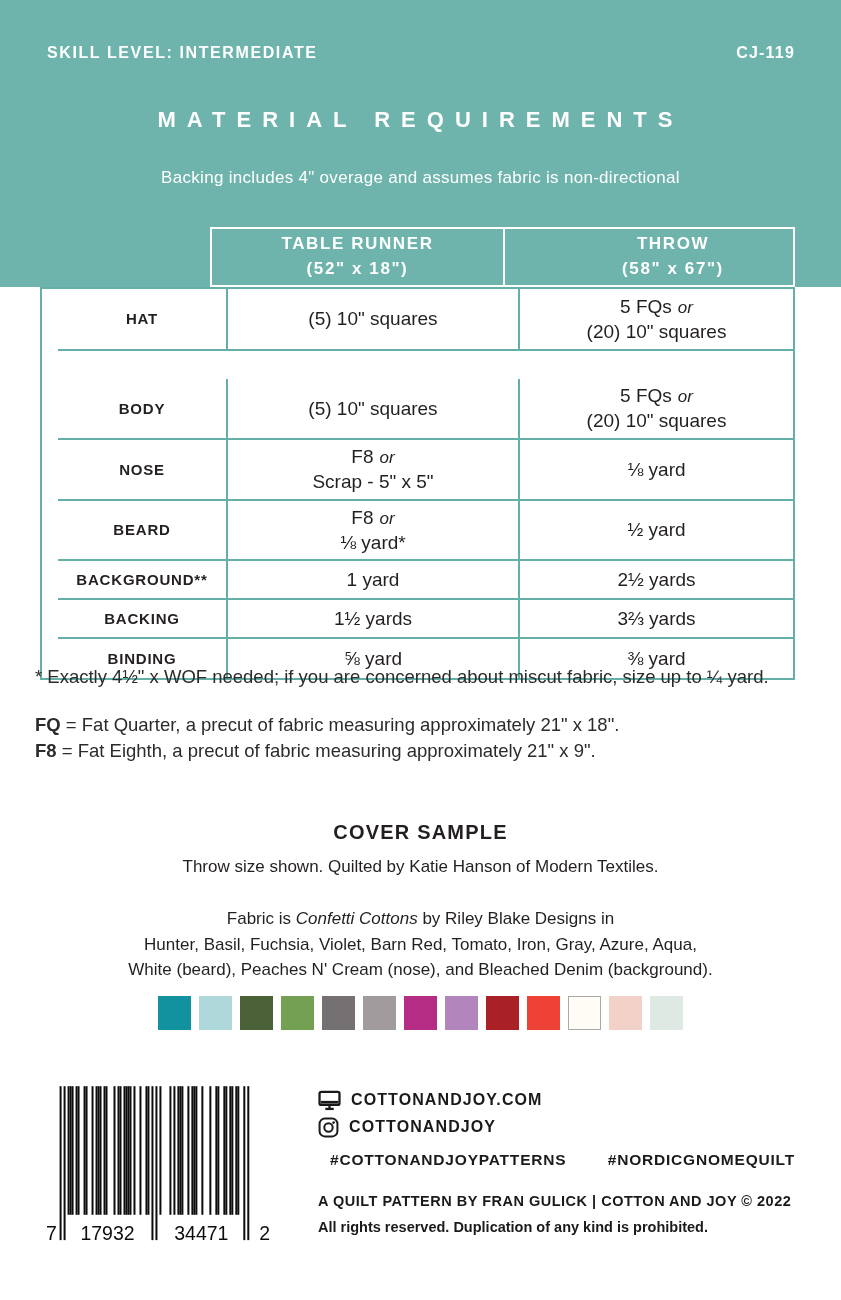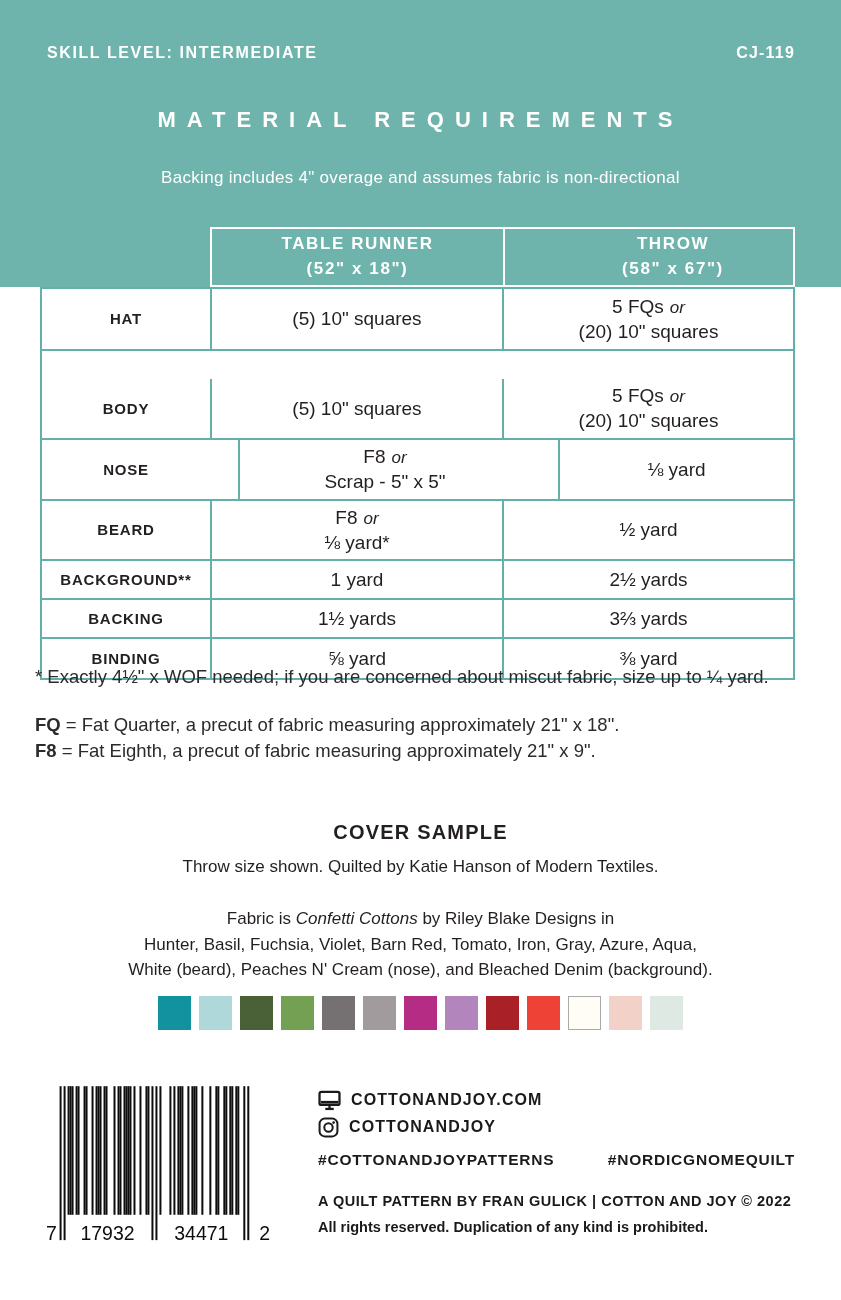--- a/index.html
+++ b/index.html
@@ -18,21 +18,21 @@
               font-size:17px; font-weight:400; letter-spacing:0.3px; }
   
   .thead { position:absolute; left:210px; top:227px; width:585px; height:60px;
            display:flex; border:2px solid #fff; box-sizing:border-box; color:#fff; }
   .hcell { flex:1 1 auto; display:flex; flex-direction:column; justify-content:center; align-items:center;
            font-size:17px; font-weight:600; letter-spacing:1.6px; line-height:1.45; }
   .hcell:first-child { flex:0 0 291px; }
   .hcell + .hcell { border-left:2px solid #fff;padding-left:48px; }
   
   .tbody { position:absolute; left:40px; top:287px; width:755px;
-           border:2px solid var(--tborder,#64b0a8); box-sizing:border-box; background:#fff; }
+           border:2px solid var(--tborder,#64b0a8); box-sizing:border-box; background:#fff;padding-left:16px; }
   .trow { display:grid; grid-template-columns:168px 292px 1fr; box-sizing:border-box;
           border-bottom:2px solid var(--tborder,#64b0a8); }
   .trow:last-child { border-bottom:none; }
   .tcell { display:flex; flex-direction:column; justify-content:center; align-items:center;
            font-size:19px; line-height:24px; text-align:center; }
   .tcell + .tcell { border-left:2px solid var(--tborder,#64b0a8); }
   .tlabel { font-size:15px; font-weight:bold; letter-spacing:0.8px; }
   .or { font-style:italic; font-size:17px; margin-left:6px; }
   
   .notes { position:absolute; left:35px; top:666px; width:780px; font-size:18.5px; color:#2b2b2b; }
@@ -47,21 +47,21 @@
   .fabric .it { font-style:italic; }
   
   .swatches { position:absolute; left:0; top:996px; width:100%; display:flex; justify-content:center; gap:8px; }
   .swatch { width:33px; height:34px; box-sizing:border-box; }
   
   .barcode { position:absolute; left:44px; top:1086px; }
   .flinks { position:absolute; left:318px; top:1088px; width:477px; }
   .link-row { display:flex; align-items:center; gap:10px; height:24px; margin-bottom:3px;
               font-size:16px; font-weight:bold; letter-spacing:1.1px; color:#1a1a1a; }
   .hash-row { display:flex; justify-content:space-between; margin-top:12px;
-              font-size:15.5px; font-weight:bold; letter-spacing:0.8px; color:#1a1a1a; }
+              font-size:15.5px; font-weight:bold; letter-spacing:0.8px; color:#1a1a1a;margin-left:12px; }
   .credit { position:absolute; left:318px; top:1193px; font-size:14.5px; font-weight:bold; letter-spacing:0.5px; color:#1a1a1a; }
   .rights { position:absolute; left:318px; top:1219px; font-size:14.5px; font-weight:600; color:#1a1a1a; }
   .icon svg { display:block; }
 </style>
 </head>
 <body>
 
 <div class="page" style="--band: #6eb4ac; --tborder: #64b0a8; color: rgb(35, 31, 32);">
 
   <div class="band">
@@ -96,21 +96,21 @@
       <div class="trow" style="height: 61px; margin-top: 28px;">
         <div class="tcell tlabel">BODY</div>
         <div class="tcell">
           <div><span>(5) 10" squares</span></div>
         </div>
         <div class="tcell">
           <div><span>5 FQs</span><span class="or">or</span></div>
           <div><span>(20) 10" squares</span></div>
         </div>
       </div>
-      <div class="trow" style="height: 61px; gap: 28px;">
+      <div class="trow" style="height: 61px;">
         <div class="tcell tlabel">NOSE</div>
         <div class="tcell">
           <div><span>F8</span><span class="or">or</span></div>
           <div><span>Scrap - 5" x 5"</span></div>
         </div>
         <div class="tcell">
           <div><span>⅛ yard</span></div>
         </div>
       </div>
       <div class="trow" style="height: 60px;">

